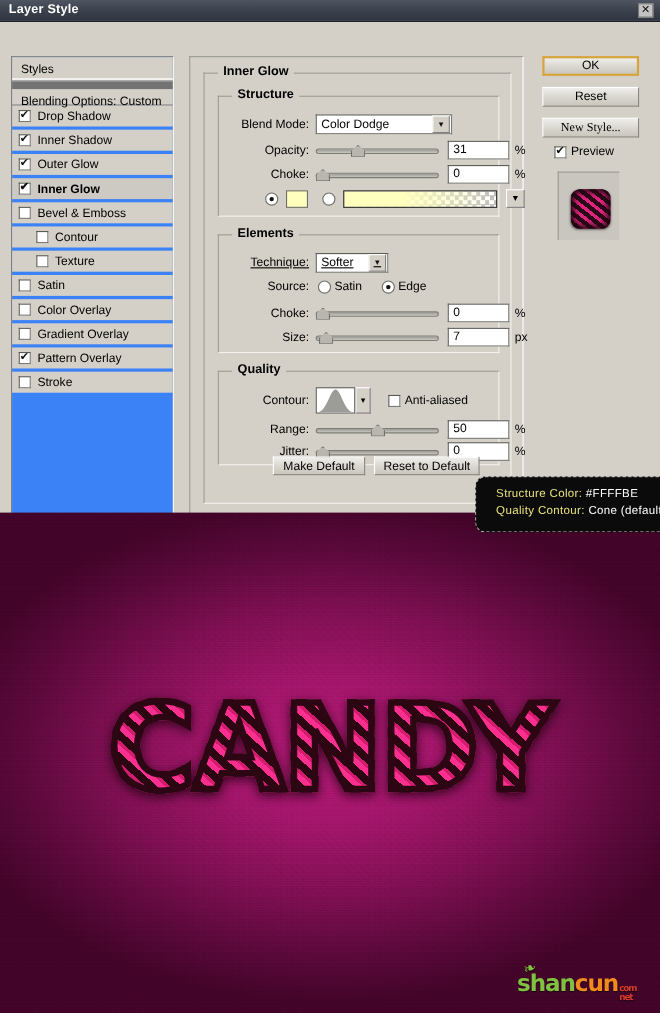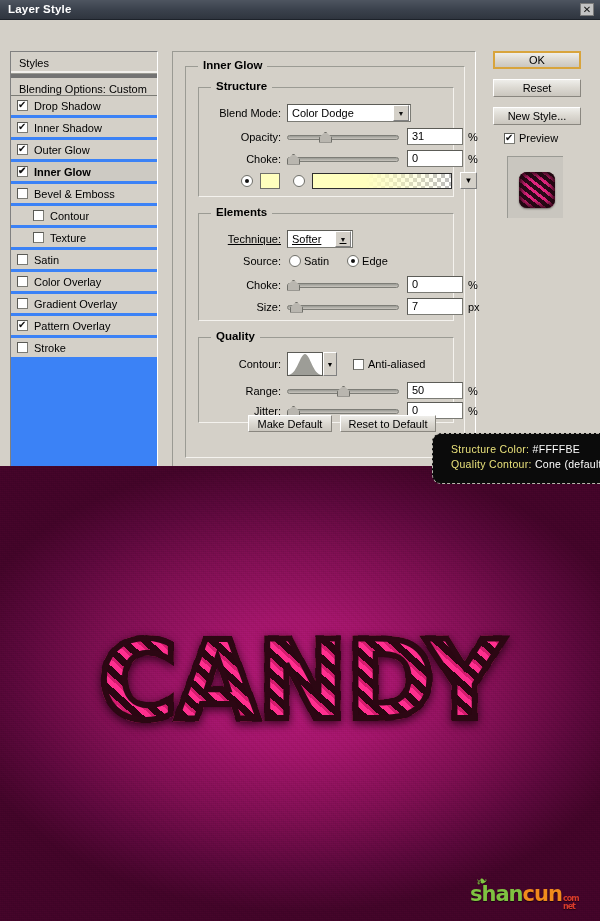--- a/index.html
+++ b/index.html
@@ -50,21 +50,21 @@
   }
   .styles-header{
     height:22px; line-height:22px; padding-left:8px;
     background:#d4d0c8;
     border-bottom:1px solid #9a9a93;
     box-shadow:inset 0 -2px 0 #f2f0ec;
   }
   .styles-sub{
     height:22px; line-height:22px; padding-left:8px;
     background:#d4d0c8;
-    border-top:4px solid #737373;
+    border-top:7px solid #737373;
     border-bottom:1px solid #7b7b75;
   }
   .style-row{
     height:22px; line-height:22px; padding-left:6px;
     display:flex; align-items:center; gap:6px;
     border-bottom:3px solid #3b82f6;
     background:#d4d0c8;
   }
   .style-row.selected{ background:#cdcac3; font-weight:bold; }
   .style-row.indent{ padding-left:22px; }
@@ -200,21 +200,21 @@
   .btn{
     background:linear-gradient(180deg,#efeeea 0%,#dcd9d2 48%,#cac6be 100%);
     border:1px solid #8a8780;
     border-top-color:#ffffff; border-left-color:#ffffff;
     text-align:center; font-size:11px; color:#000;
     display:flex; align-items:center; justify-content:center;
   }
   .btn.primary{ border:2px solid #d8a43c; }
   #btn-ok{ position:absolute; left:493px; top:31px; width:88px; height:18px; }
   #btn-reset{ position:absolute; left:493px; top:59px; width:88px; height:18px; }
-  #btn-newstyle{ position:absolute; left:493px; top:87px; width:88px; height:18px; }
+  #btn-newstyle{ position:absolute; left:493px; top:87px; width:88px; height:18px;font-family:Liberation Serif, serif; }
   #btn-makedefault{ position:absolute; left:248px; top:395px; width:84px; height:17px; }
   #btn-resetdefault{ position:absolute; left:340px; top:395px; width:96px; height:17px; }
 
   .preview-row{
     position:absolute; left:504px; top:112px;
     display:flex; align-items:center; gap:4px;
   }
   .preview-thumb{
     position:absolute; left:507px; top:136px; width:56px; height:62px;
     background:#c9c6bf;

